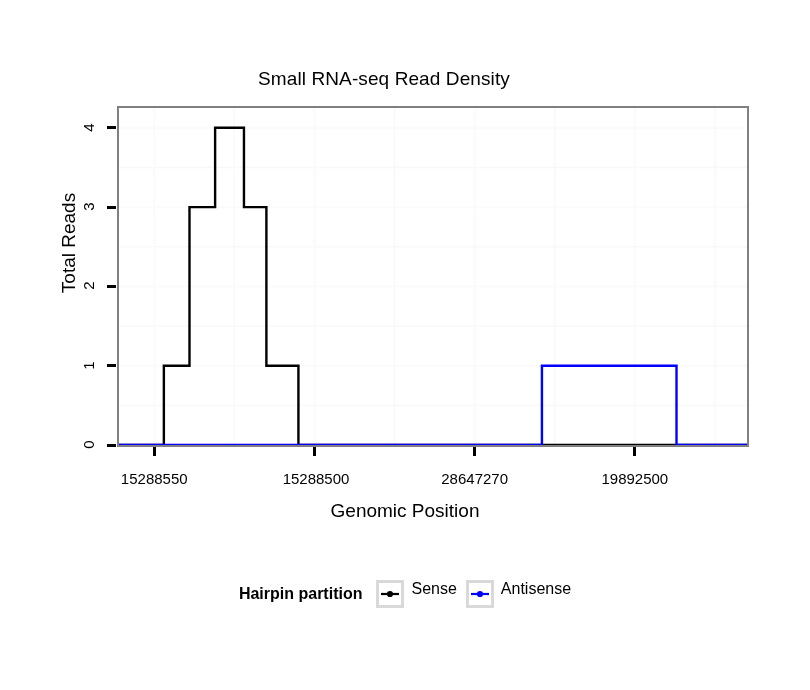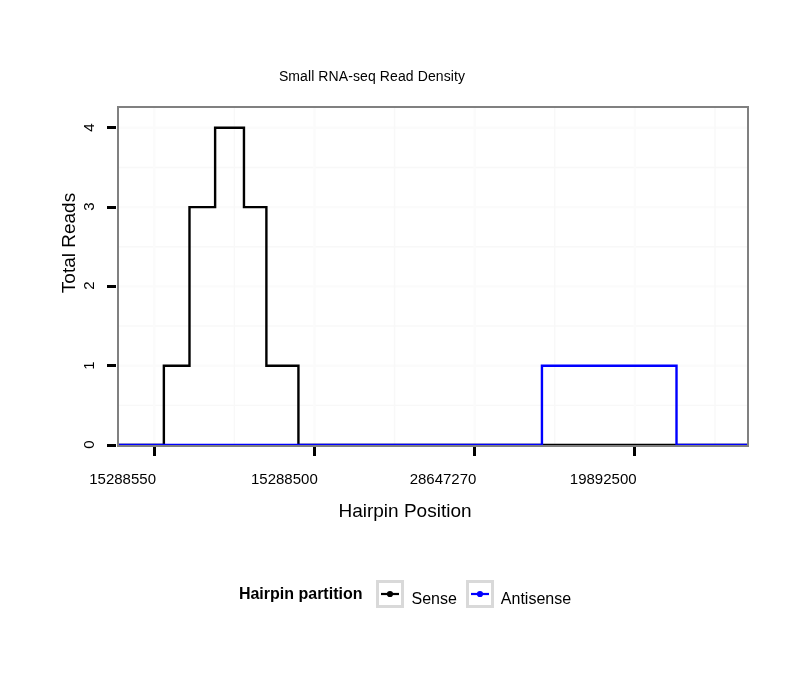--- a/index.html
+++ b/index.html
@@ -15,25 +15,25 @@
     overflow: hidden;
   }
   #figure {
     position: relative;
     width: 810px;
     height: 690px;
     background: #ffffff;
   }
   #chart-title {
     position: absolute;
-    left: 0;
+    left: 12px;
     top: 68px;
     width: 744px;
     text-align: center;
-    font-size: 14px;
+    font-size: 19px;
     color: #000000;
     letter-spacing: 0.1px;
   }
   
   #plot-panel {
     position: absolute;
     left: 117px;
     top: 106px;
     width: 632px;
     height: 341px;
@@ -74,20 +74,21 @@
   
   .x-tick-mark {
     position: absolute;
     width: 3px;
     height: 9px;
     background: #000000;
   }
   .x-tick-label {
     position: absolute;
     width: 130px;
+    text-align: center;
     font-size: 15px;
     top: 470px;
   }
   #x-axis-title {
     position: absolute;
     left: 0;
     top: 500px;
     width: 810px;
     text-align: center;
     font-size: 19px;
@@ -103,21 +104,21 @@
     justify-content: center;
     gap: 9px;
   }
   #legend-title {
     font-size: 16px;
     font-weight: bold;
     margin-right: 5px;
   }
   .legend-entry {
     display: flex;
-    align-items: flex-end;
+    align-items: flex-start;
     gap: 7px;
   }
   .legend-key {
     width: 28px;
     height: 28px;
     background: #ffffff;
     border: 3px solid #d9d9d9;
     box-sizing: border-box;
     display: flex;
     align-items: center;
@@ -180,21 +181,21 @@
       <div class="x-tick-mark" style="left: 152.745px; top: 447px;"></div>
       <div class="x-tick-label" style="left: 89.2449px;">15288550</div>
       <div class="x-tick-mark" style="left: 312.949px; top: 447px;"></div>
       <div class="x-tick-label" style="left: 251px;">15288500</div>
       <div class="x-tick-mark" style="left: 473.153px; top: 447px;"></div>
       <div class="x-tick-label" style="left: 409.653px;">28647270</div>
       <div class="x-tick-mark" style="left: 633.357px; top: 447px;"></div>
       <div class="x-tick-label" style="left: 569.857px;">19892500</div>
     </div>
 
-  <div id="x-axis-title">Hairpin Position</div>
+  <div id="x-axis-title">Genomic Position</div>
 
   <div id="legend">
     <span id="legend-title">Hairpin partition</span>
 
     <span class="legend-entry">
       <span class="legend-key">
         <svg width="20" height="12" viewBox="0 0 20 12">
           <line id="key-line-0" x1="1" y1="6" x2="19" y2="6" stroke="#000000" stroke-width="2.2"></line>
           <circle id="key-dot-0" cx="10" cy="6" r="3.1" fill="#000000"></circle>
         </svg>

